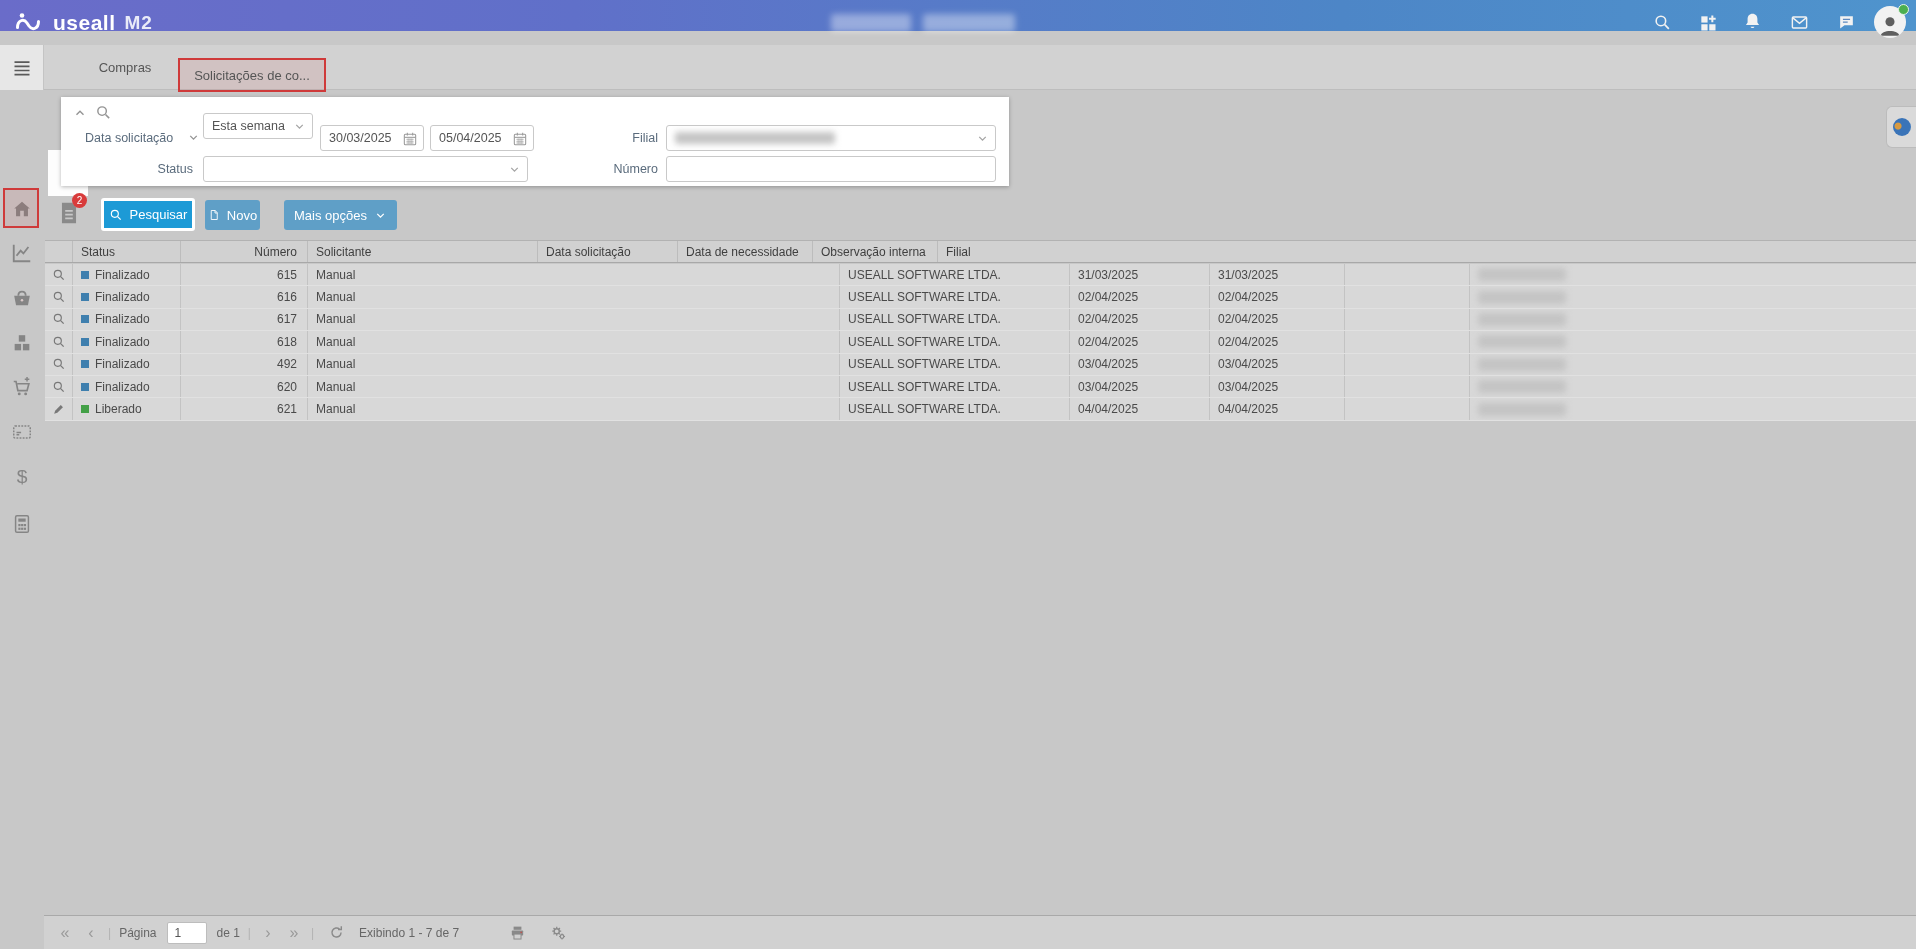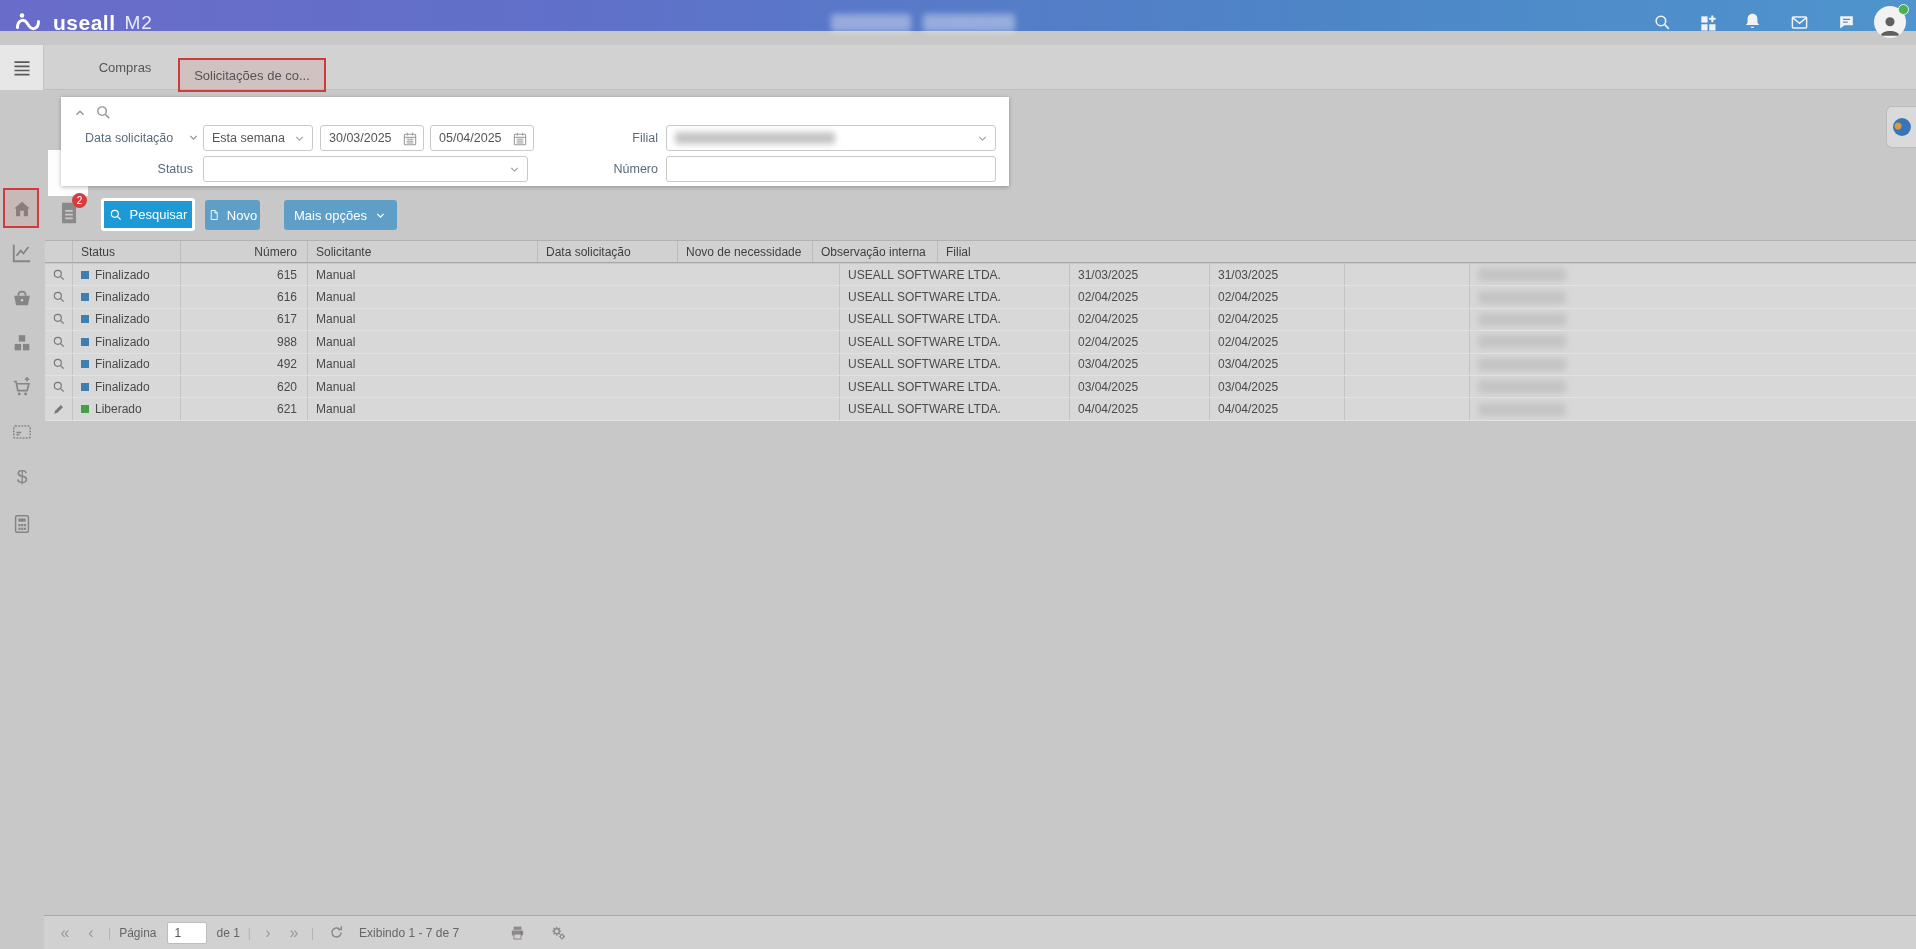--- a/index.html
+++ b/index.html
@@ -5,21 +5,21 @@
   *{margin:0;padding:0;box-sizing:border-box}
   html,body{width:1916px;height:949px;overflow:hidden}
   body{font-family:"Liberation Sans",sans-serif;background:#c8c8c8;position:relative;font-size:12px;color:#4a4a4a}
   .ic{display:inline-flex;align-items:center;justify-content:center;line-height:0}
 
   
   .topbar{position:absolute;left:0;top:0;width:1916px;height:31px;
     background:linear-gradient(90deg,#6a6cc9 0%,#6070c9 30%,#4d86c7 70%,#4f94cd 100%)}
   .logo{position:absolute;left:14px;top:0;height:45px;display:flex;align-items:center;gap:9px;color:#fff}
   .logo-text{font-size:21px;font-weight:bold;letter-spacing:.5px}
-  .logo-suffix{font-size:19px;font-weight:normal;color:#e9ebf8;letter-spacing:1px}
+  .logo-suffix{font-size:19px;font-weight:bold;color:#e9ebf8;letter-spacing:1px}
   .hchip{position:absolute;top:14px;height:18px;border-radius:3px;background:rgba(255,255,255,.38);filter:blur(3px)}
   .hicon{position:absolute;top:12px;width:21px;height:21px;color:#f2f2f2;cursor:pointer}
   .avatar{position:absolute;left:1874px;top:6px;width:32px;height:32px;border-radius:50%;background:#f2f2f2;display:flex;align-items:flex-end;justify-content:center;overflow:hidden;cursor:pointer}
   .status-dot{position:absolute;left:1898px;top:4px;width:11px;height:11px;border-radius:50%;background:#4caf50;border:1px solid #e8f5e9}
 
   
   .tabbar{position:absolute;left:0;top:45px;width:1916px;height:45px;background:#d2d2d2;border-bottom:1px solid #bdbdbd}
   .menucell{position:absolute;left:0;top:45px;width:44px;height:45px;background:#e7e7e7;border-right:1px solid #c4c4c4;display:flex;align-items:center;justify-content:center;color:#5a5a5a;cursor:pointer}
   .tab{position:absolute;top:45px;height:45px;line-height:45px;text-align:center;font-size:13px;color:#555;cursor:pointer}
   .tab-compras{left:60px;width:130px}
@@ -312,21 +312,21 @@
         <use href="#s-search"></use>
       </svg>
     </span>
 
   <span class="flabel" style="left:24px;top:28px">Data solicitação</span>
   <span class="pnl-ic ic" style="left:126px;top:34px">
       <svg width="13" height="13">
         <use href="#s-chevdown"></use>
       </svg>
     </span>
-  <div class="inp sel" style="left:142px;top:28px;width:110px">
+  <div class="inp sel" style="left:142px;top:16px;width:110px">
     <span>Esta semana</span>
     <span class="chev ic">
         <svg width="13" height="13">
           <use href="#s-chevdown"></use>
         </svg>
       </span>
   </div>
   <div class="inp" style="left:259px;top:28px;width:104px">
     <span>30/03/2025</span>
     <span class="cal ic">
@@ -398,21 +398,21 @@
       </svg>
     </span>
 </div>
 
 <div class="thead">
   <div class="hcell col-act"></div>
   <div class="hcell col-status">Status</div>
   <div class="hcell col-num">Número</div>
   <div class="hcell col-solic">Solicitante</div>
   <div class="hcell col-dsol">Data solicitação</div>
-  <div class="hcell col-dnec">Novo de necessidade</div>
+  <div class="hcell col-dnec">Data de necessidade</div>
   <div class="hcell col-obs">Observação interna</div>
   <div class="hcell col-filial">Filial</div>
 </div>
 
 <div class="rows">
 
   <div class="trow">
     <div class="cell col-act">
         <span class="rowic ic">
           <svg width="14" height="14">
@@ -486,21 +486,21 @@
         <span class="rowic ic">
           <svg width="14" height="14">
             <use href="#s-search"></use>
           </svg>
         </span>
       </div>
     <div class="cell col-status">
         <span class="sq sq-finalizado"></span>
         <span>Finalizado</span>
       </div>
-    <div class="cell col-num">988</div>
+    <div class="cell col-num">618</div>
     <div class="cell col-origem">Manual</div>
     <div class="cell col-solic">USEALL SOFTWARE LTDA.</div>
     <div class="cell col-dsol">02/04/2025</div>
     <div class="cell col-dnec">02/04/2025</div>
     <div class="cell col-obs"></div>
     <div class="cell col-filial">
         <span class="redact" style="width:88px;height:13px"></span>
       </div>
   </div>
 

